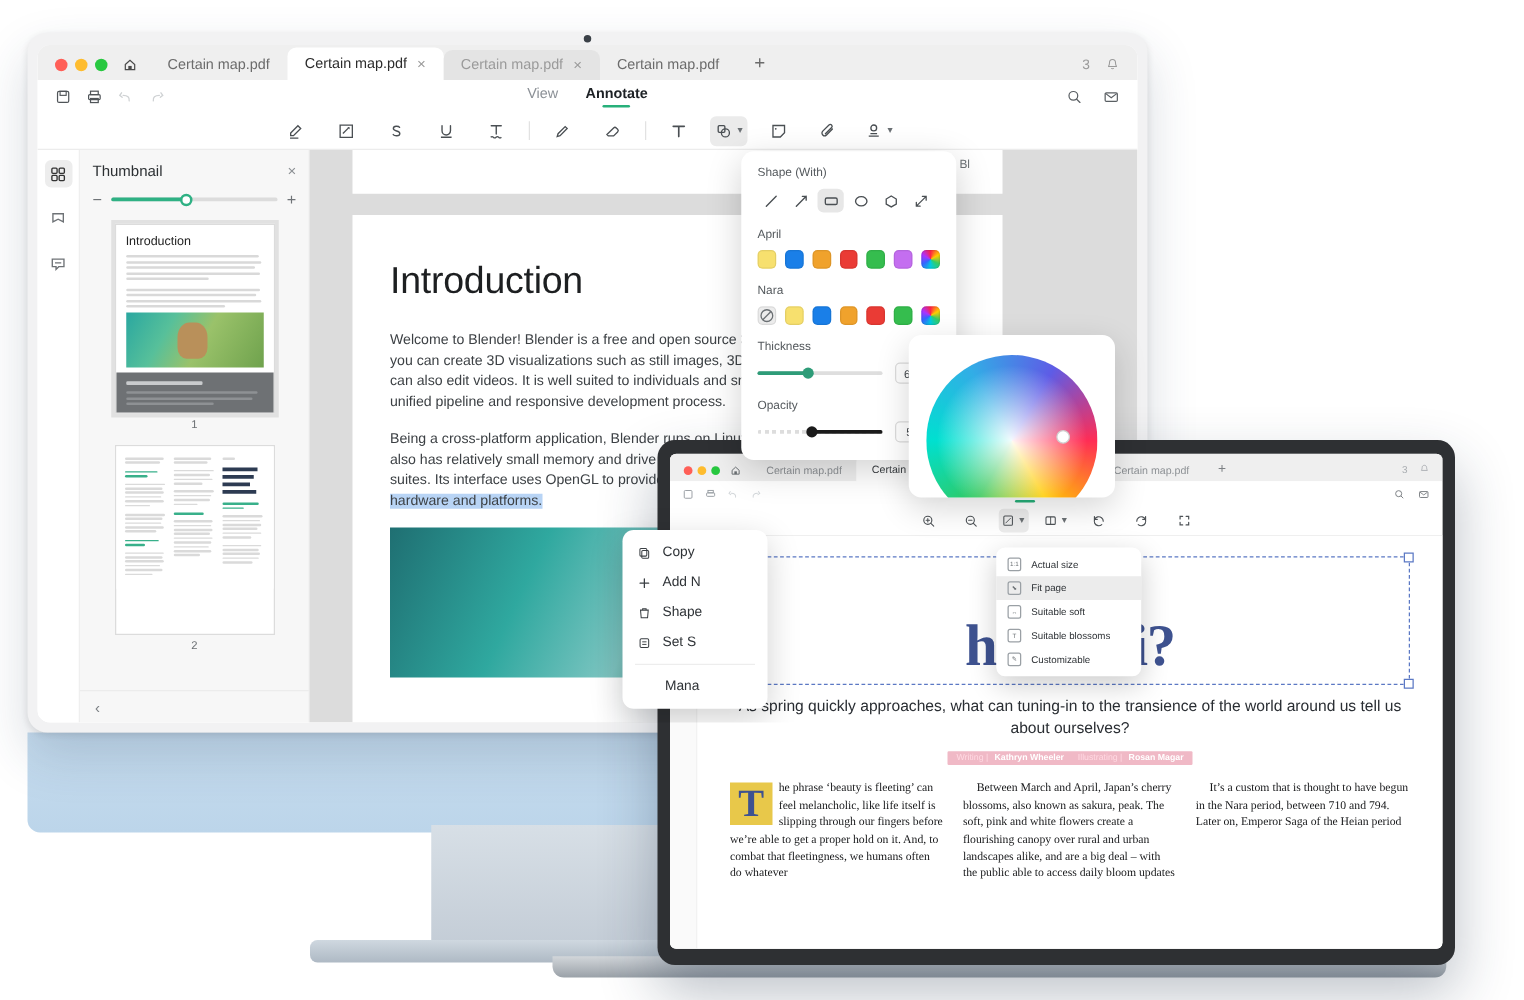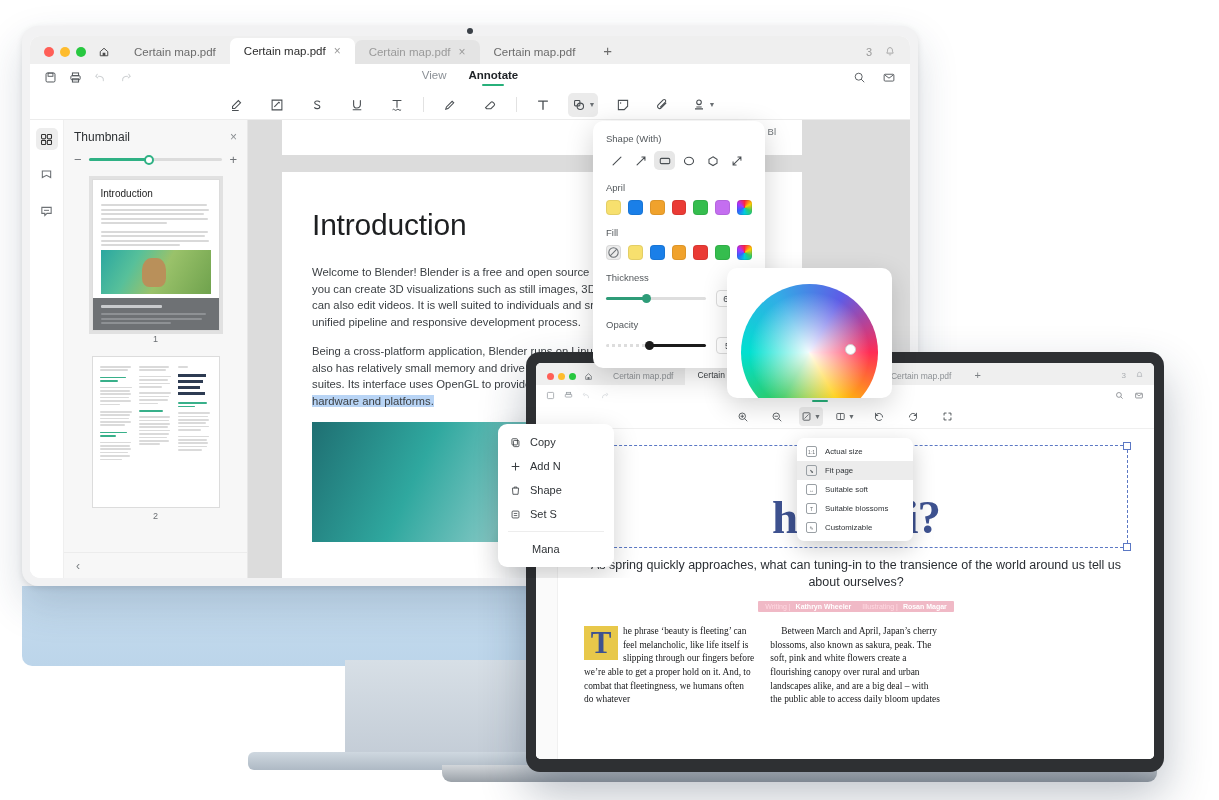--- a/index.html
+++ b/index.html
@@ -632,21 +632,21 @@
           <div class="sp-row sws">
             <span class="sw" style="background:#f7e06e"></span>
             <span class="sw" style="background:#1a7fe8"></span>
             <span class="sw" style="background:#f0a22c"></span>
             <span class="sw" style="background:#ea3b35"></span>
             <span class="sw" style="background:#35bd4e"></span>
             <span class="sw" style="background:#c46ef0"></span>
             <span class="sw" style="background:conic-gradient(#f24,#fc0,#3c6,#0cd,#36f,#a3f,#f24)"></span>
           </div>
 
-          <div class="sp-lab">Fill</div>
+          <div class="sp-lab">Nara</div>
           <div class="sp-row sws">
             <span class="sw" style="background:#ececec;position:relative">
               <svg width="15" height="15" viewBox="0 0 16 16" style="position:absolute;left:0;top:0">
                   <circle cx="8" cy="8" r="5" fill="none" stroke="#6b7074" stroke-width="1.1"></circle>
                   <path d="m4.5 11.5 7-7" stroke="#6b7074" stroke-width="1.1"></path>
                 </svg>
             </span>
             <span class="sw" style="background:#f7e06e"></span>
             <span class="sw" style="background:#1a7fe8"></span>
             <span class="sw" style="background:#f0a22c"></span>
@@ -865,20 +865,21 @@
             </div>
             <div class="cols">
               <div class="c">
                 <span class="dropcap">T</span>
                 <span>he phrase ‘beauty is fleeting’ can feel melancholic, like life itself is slipping through our fingers before we’re able to get a proper hold on it. And, to combat that fleetingness, we humans often do whatever</span>
               </div>
               <div class="c indent">
                 <span>Between March and April, Japan’s cherry blossoms, also known as sakura, peak. The soft, pink and white flowers create a flourishing canopy over rural and urban landscapes alike, and are a big deal – with the public able to access daily bloom updates</span>
               </div>
               <div class="c">
+                <div class="indent">It’s a custom that is thought to have begun in the Nara period, between 710 and 794. Later on, Emperor Saga of the Heian period</div>
               </div>
             </div>
           </div>
         </div>
 
       </div>
     </div>
   </div>
 
   <div class="lt-menu">

